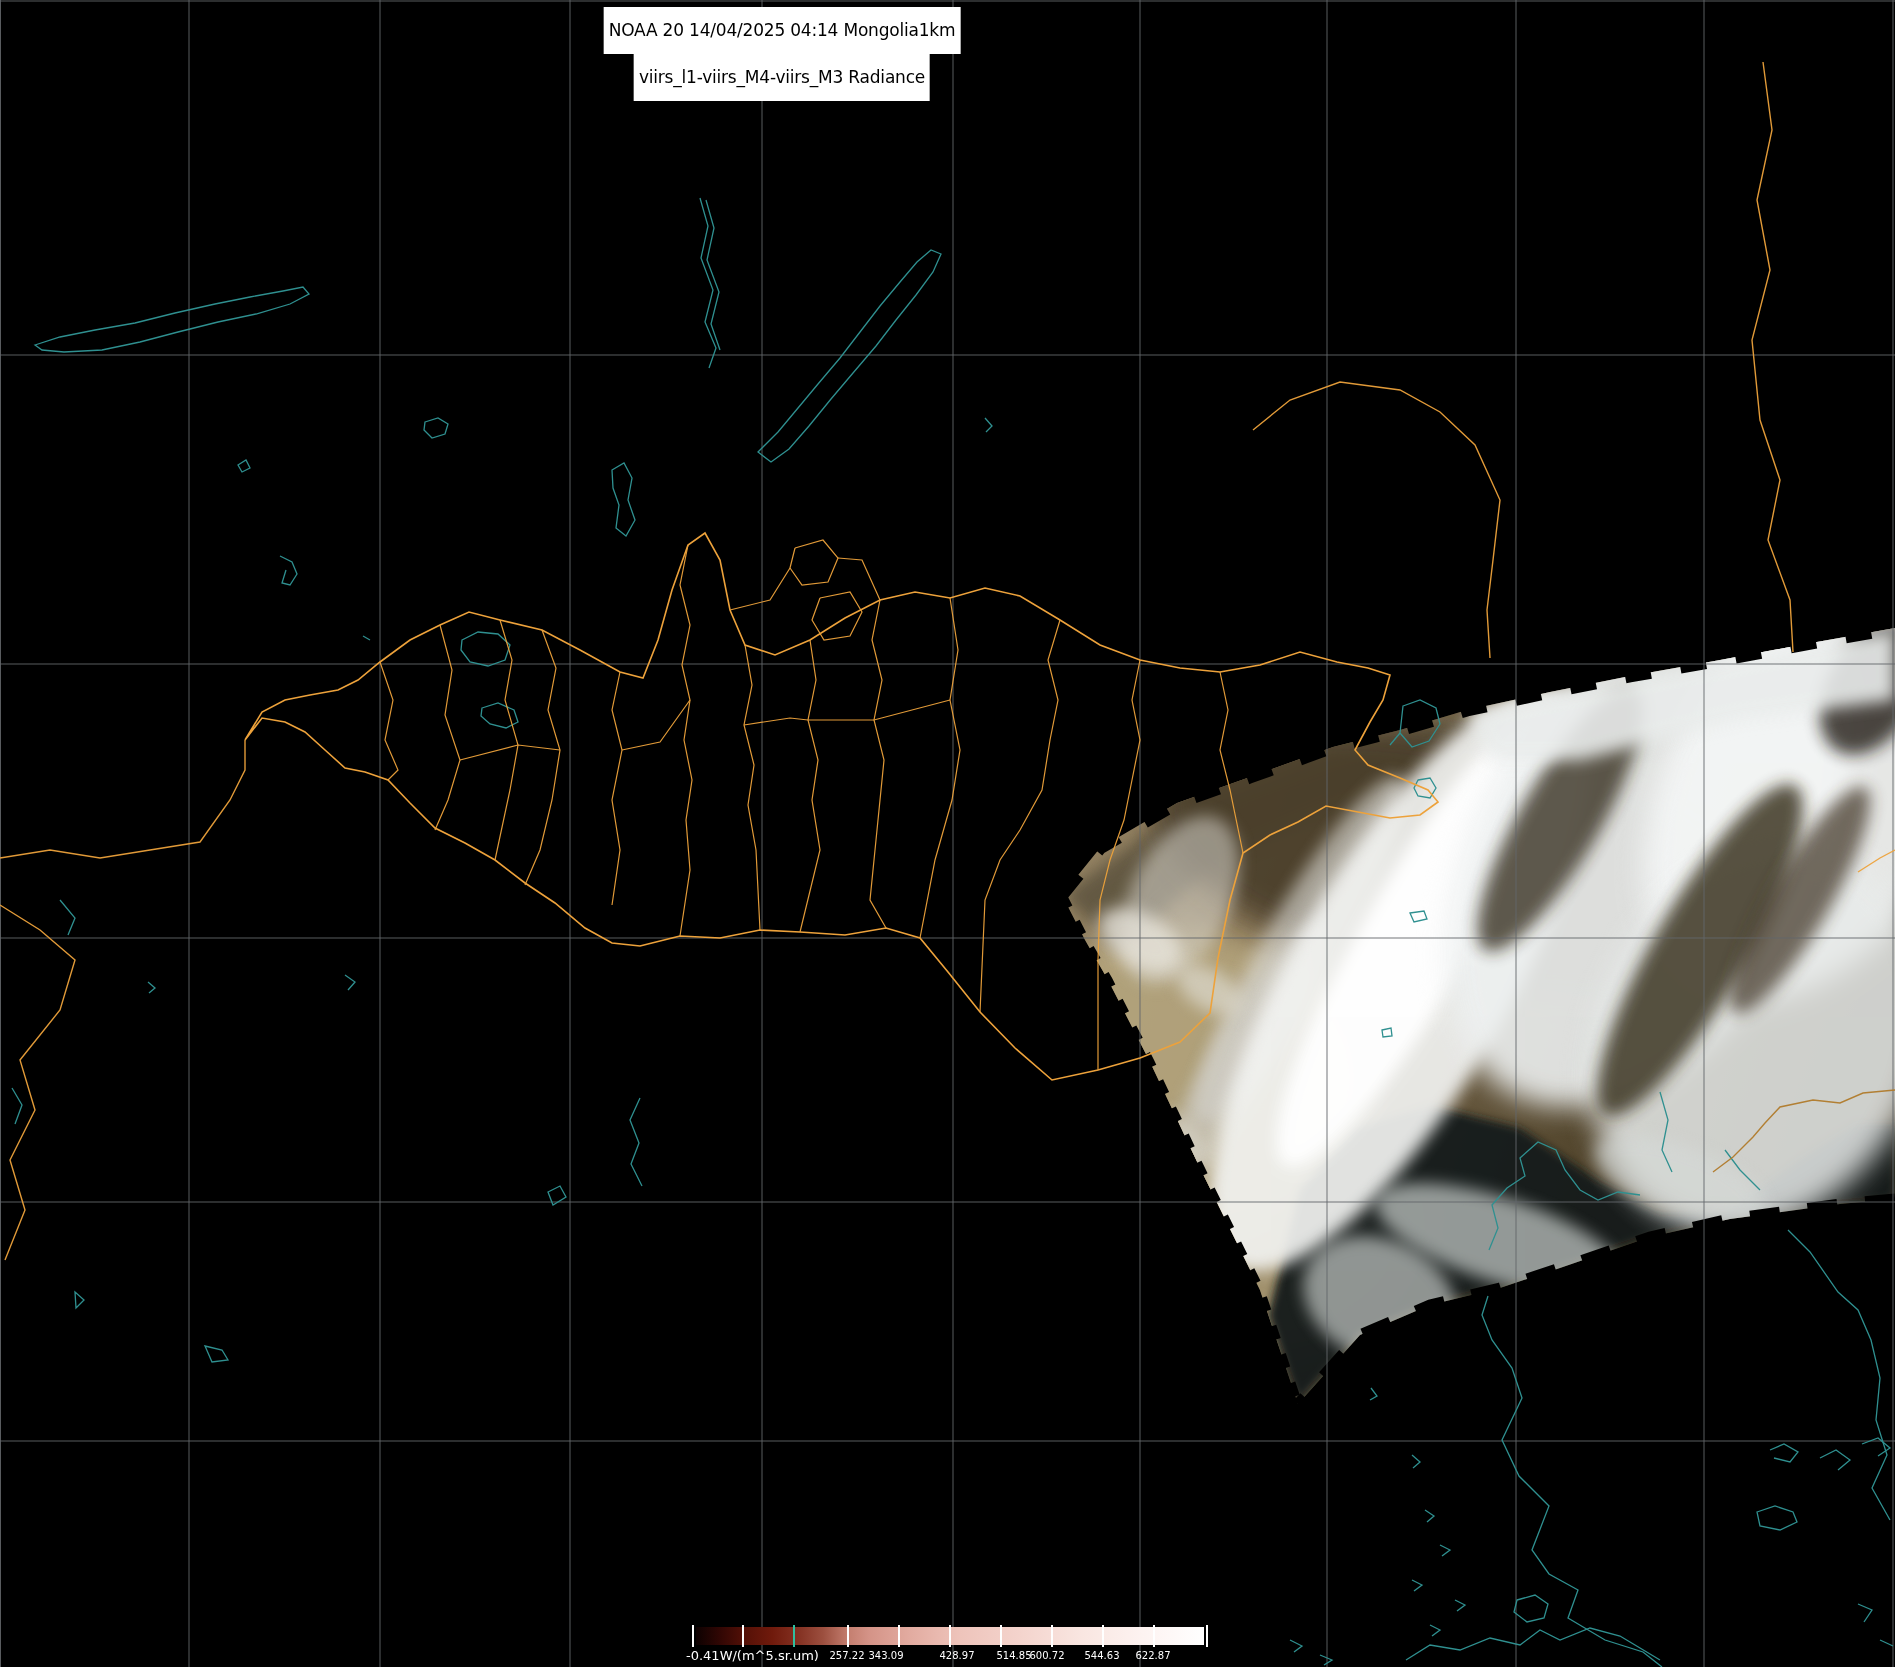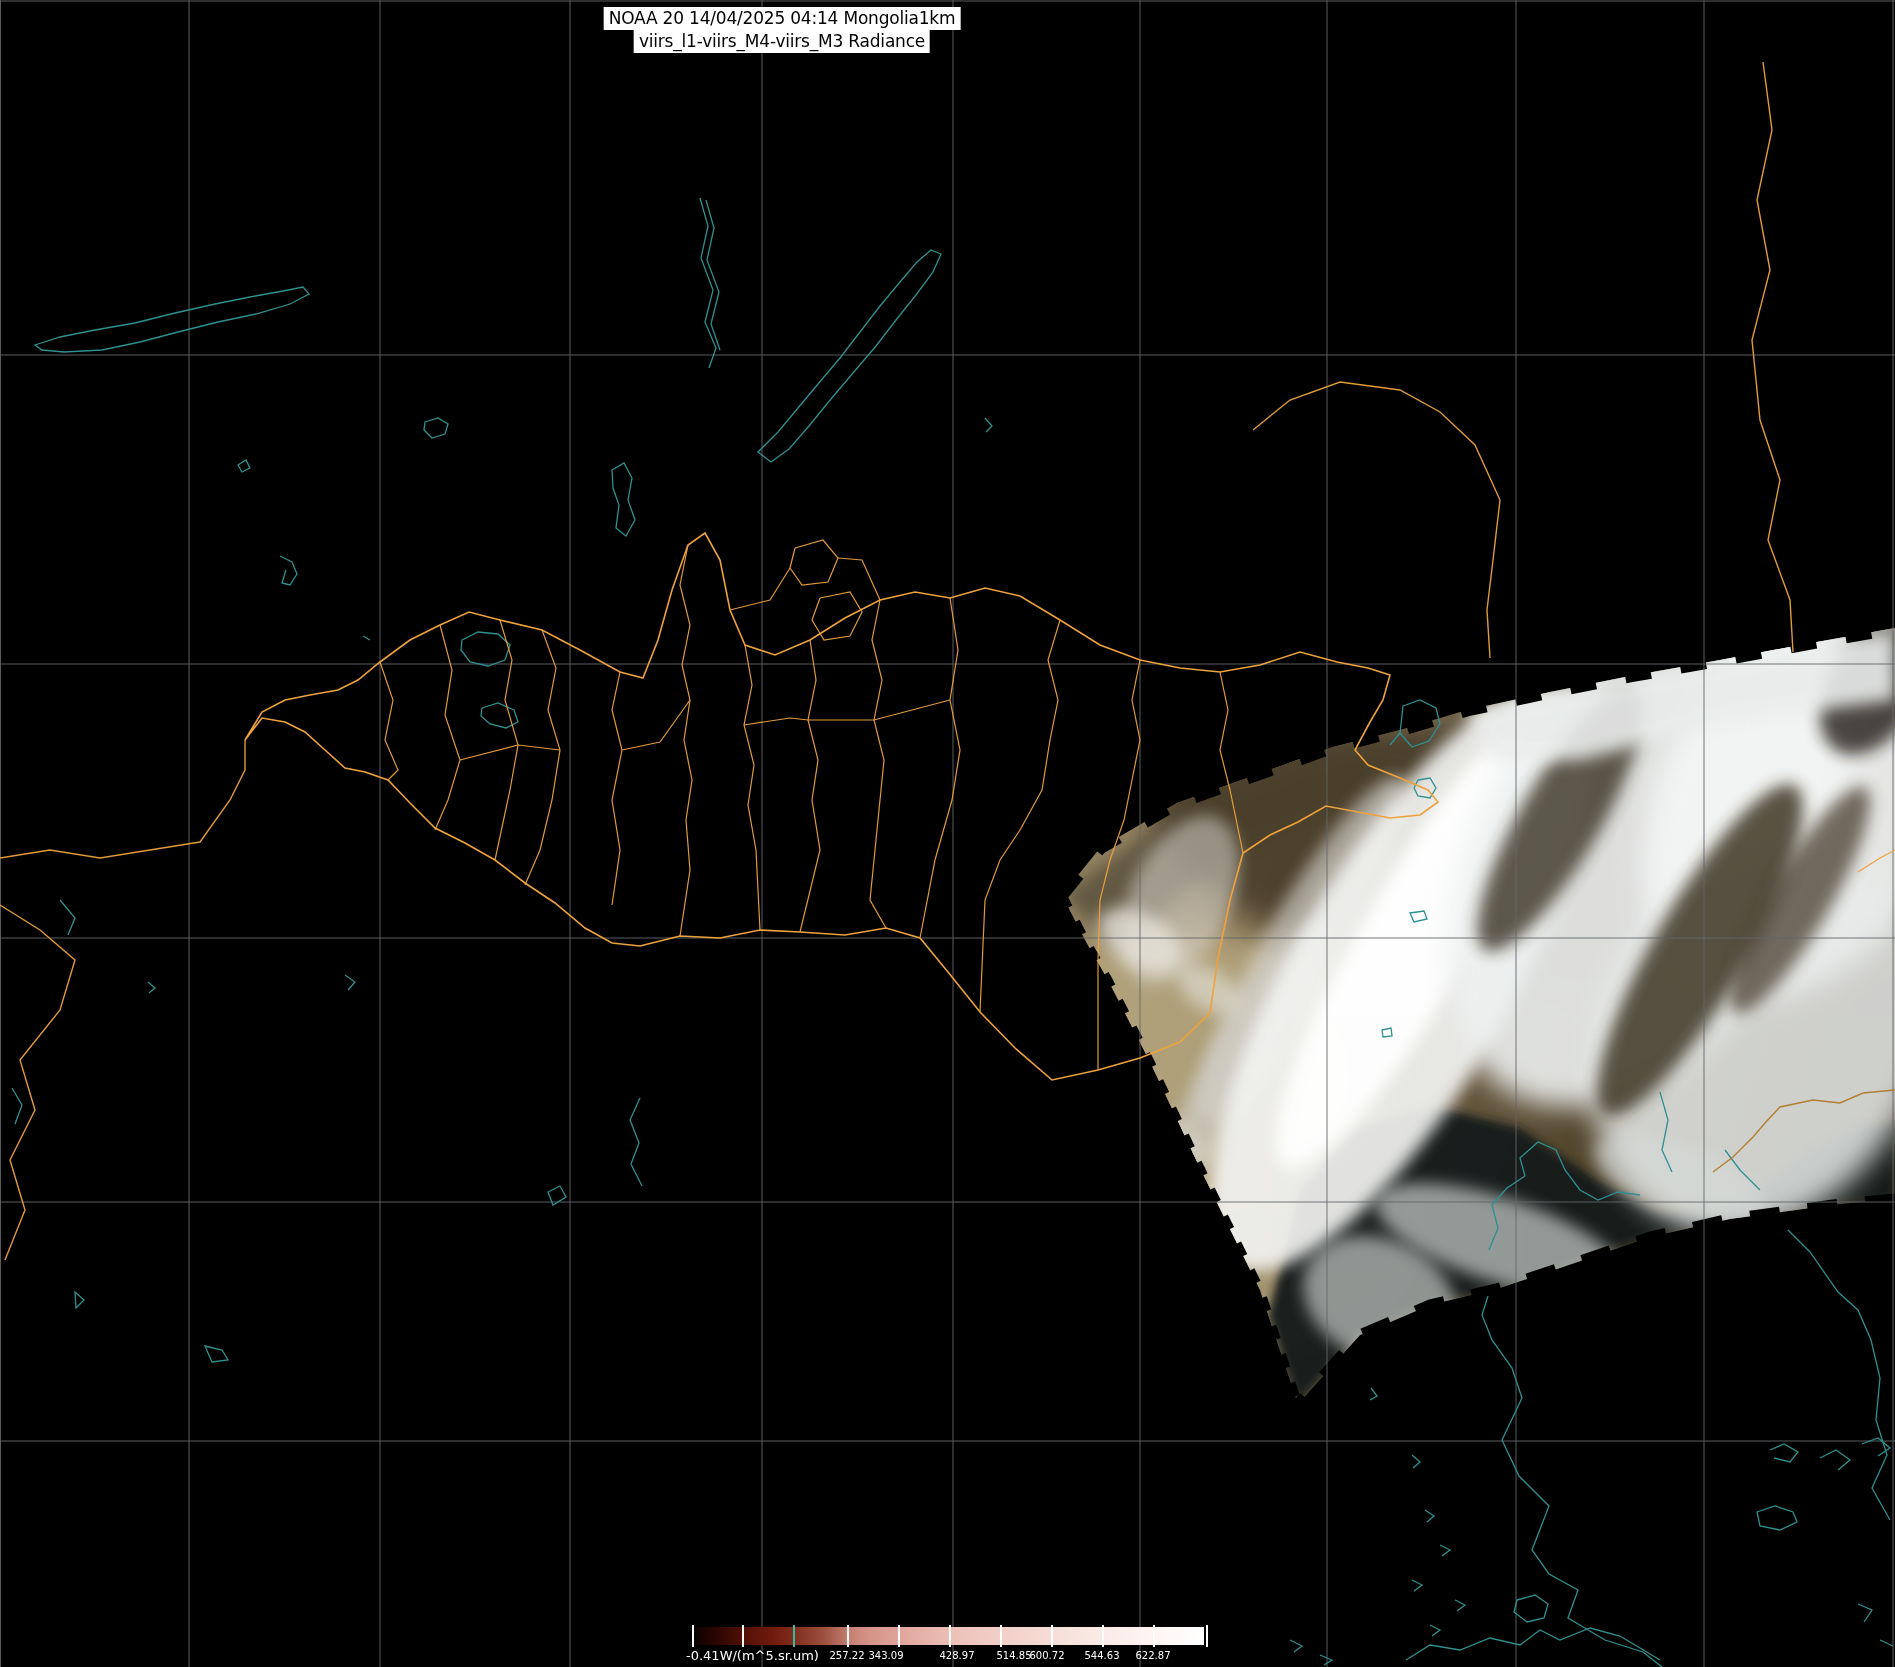--- a/index.html
+++ b/index.html
@@ -3,21 +3,21 @@
 <meta charset="utf-8">
 <style>
   html,body{margin:0;padding:0;background:#000;}
   #stage{position:relative;width:1895px;height:1667px;background:#000;overflow:hidden;
          font-family:"DejaVu Sans","Liberation Sans",sans-serif;}
   #mapsvg{position:absolute;left:0;top:0;width:1895px;height:1667px;}
   
   #titleblock{position:absolute;left:782px;top:7px;transform:translateX(-50%);
               display:flex;flex-direction:column;align-items:center;z-index:30;}
   .titleline{background:#ffffff;color:#000000;font-size:17px;line-height:23px;
-             padding:0 5px;white-space:nowrap;letter-spacing:-0.2px;}
+             padding:12px 5px;white-space:nowrap;letter-spacing:-0.2px;}
   
   #colorbar{position:absolute;left:686px;top:1622px;width:560px;height:45px;z-index:30;}
   #cbar-gradient{position:absolute;left:10px;top:5px;width:508px;height:18px;
     background:linear-gradient(to right,
       #0d0101 0%, #330704 5%, #571107 10%, #701a0c 15%, #833021 20%,
       #9c4f3f 25%, #c47e6f 30%, #d49387 34%, #e2aba0 42%, #eec4bb 52%,
       #f4d4cd 64%, #f9e6e1 76%, #fdf3f1 88%, #ffffff 100%);}
   .cbar-tick{position:absolute;top:3px;width:2px;height:22px;background:#ffffff;}
   .cbar-tick.teal{background:#2fbf9f;}
   .cbar-label{position:absolute;top:26px;color:#ffffff;font-size:10px;line-height:15px;

